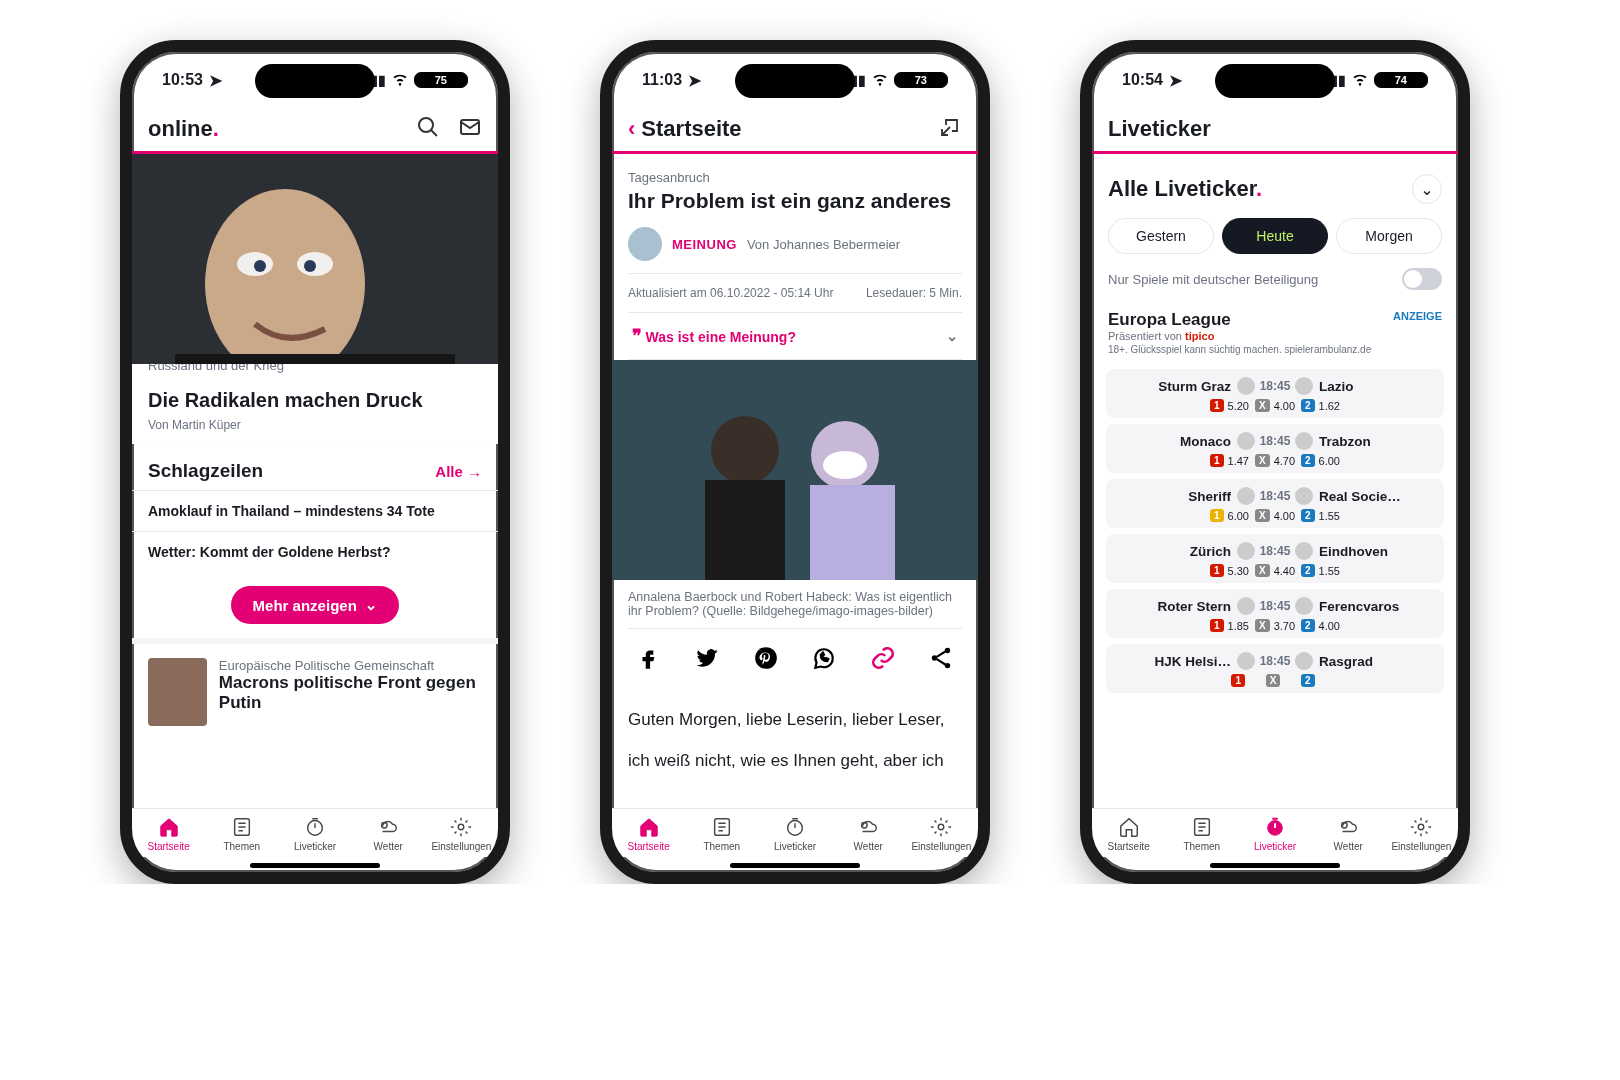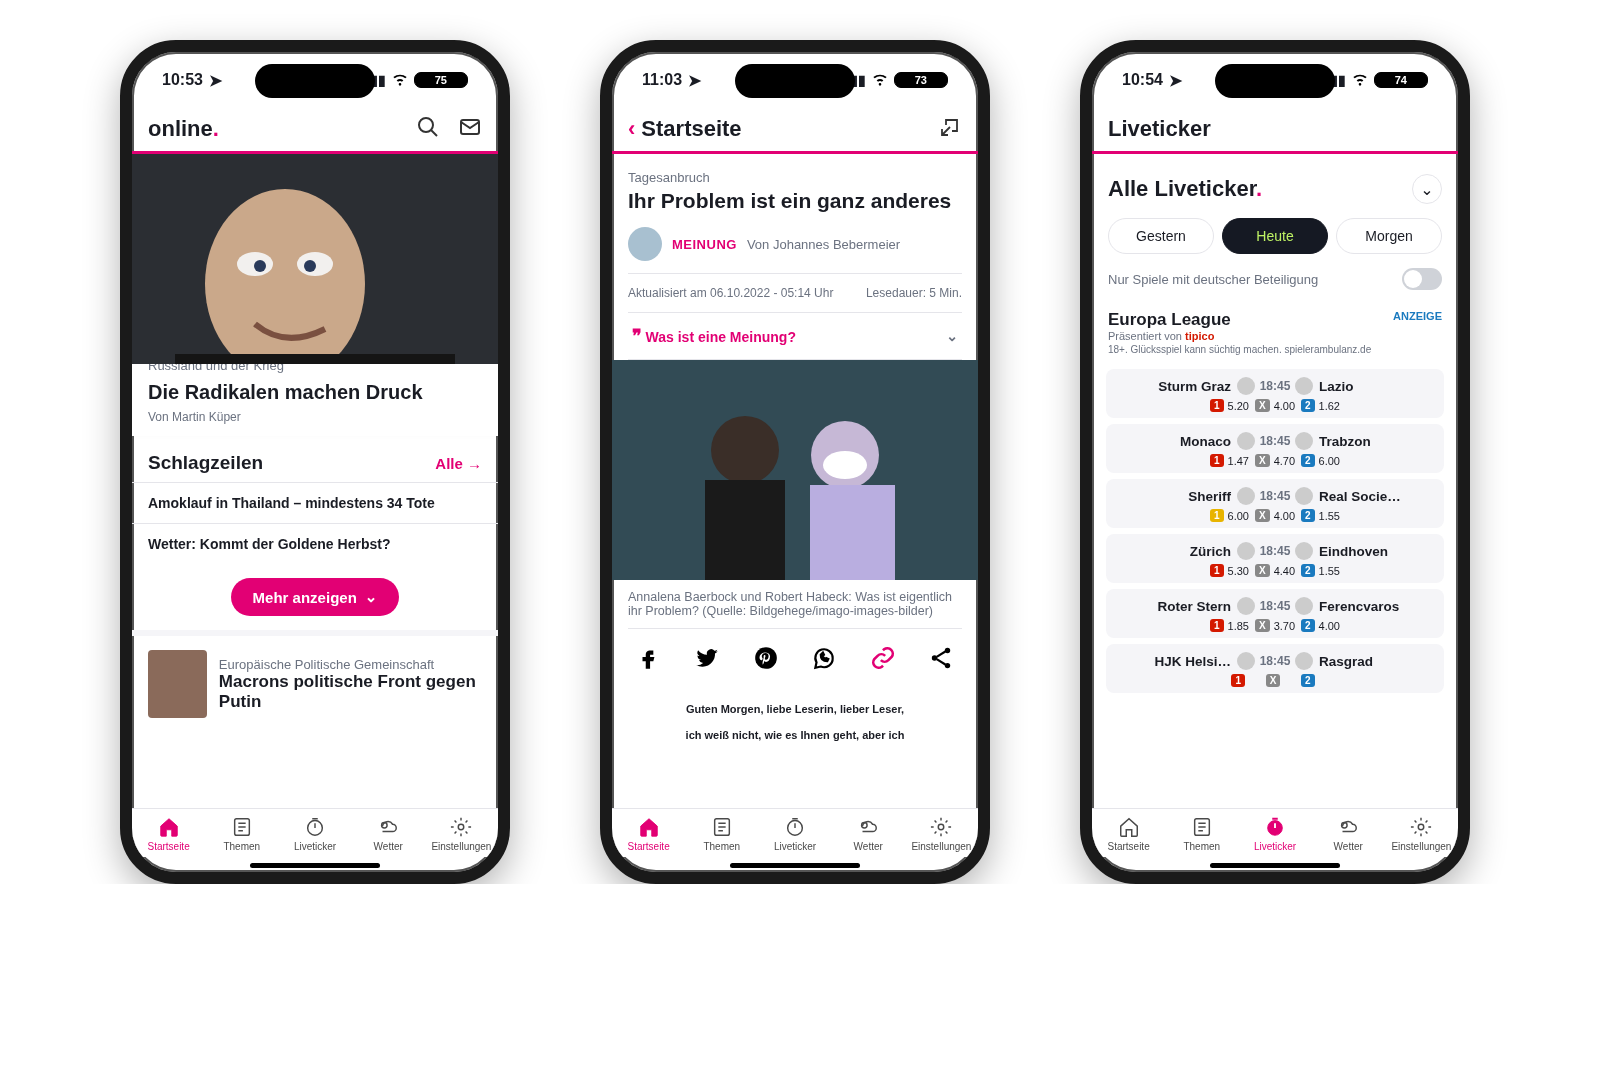--- a/index.html
+++ b/index.html
@@ -146,21 +146,21 @@
   
   .hero { position: relative; height: 210px; background:#3a3a3a; overflow:hidden;}
   .hero svg { width:100%; height:100%; }
   .card {
     margin: -20px 0 0 0;
     background: #fff;
     border-radius: 12px 12px 0 0;
     padding: 14px 16px 12px;
     box-shadow: 0 -2px 6px rgba(0,0,0,.05);
   }
-  .kicker { font-size: 13px; color: var(--muted); margin-bottom: 8px; }
+  .kicker { font-size: 13px; color: var(--muted); margin-bottom: 16px; }
   .title  { font-size: 20px; font-weight: 800; margin: 0 0 6px; }
   .byline { font-size: 12px; color: var(--muted); }
 
   .section-h {
     display: flex; justify-content: space-between; align-items: center;
     padding: 16px 16px 8px;
   }
   .section-h h2 { margin: 0; font-size: 19px; font-weight: 800; }
   .section-h a  { color: var(--magenta); font-weight: 700; font-size: 15px; text-decoration:none;}
 
@@ -182,21 +182,20 @@
     padding: 10px 22px;
     border-radius: 999px;
     width: fit-content;
   }
 
   .teaser {
     display: flex;
     gap: 12px;
     padding: 14px 16px;
     border-top: 6px solid var(--light);
-    align-items: flex-end;
   }
   .teaser .thumb { width: 68px; height: 68px; background:#8a6a5a; border-radius:4px;}
   .teaser .kicker { margin: 0; }
   .teaser .title  { font-size: 17px; }
 
   
   .article { padding: 16px; }
   .tag   { font-size: 13px; color: var(--muted); }
   .headline { font-size: 21px; font-weight: 800; margin: 4px 0 14px; }
   .author-row { display: flex; align-items: center; gap: 10px; font-size: 13px; }
@@ -205,21 +204,21 @@
   .meta { display:flex; justify-content:space-between; font-size:12px; color:var(--muted); padding:12px 0; border-top:1px solid var(--border); border-bottom:1px solid var(--border); margin-top:12px;}
   .meinung-box {
     display: flex; align-items:center; justify-content:space-between;
     padding: 12px 4px; color: var(--magenta); font-weight:700; font-size:14px;
     border-bottom:1px solid var(--border);
   }
   .art-img { height: 220px; background:#4d6a7a; margin: 0 -16px; position:relative;}
   .cap { font-size: 12.5px; color: var(--muted); padding: 10px 0; border-bottom:1px solid var(--border);}
   .share { display:flex; justify-content:space-between; padding:16px 8px;}
   .share svg { width:26px; height:26px; }
-  .body { font-size: 11px; font-weight:700; line-height:1.4;text-align:center;}
+  .body { font-size: 17px; font-weight:400; line-height:1.4;}
 
   
   .lt-head {
     display:flex; justify-content:space-between; align-items:center;
     padding: 20px 16px 14px;
   }
   .lt-head h2 { margin:0; font-size:22px; font-weight:800;}
   .lt-head h2::after { content:"."; color:var(--magenta);}
   .circ { width:30px; height:30px; border:1px solid var(--border); border-radius:50%; display:flex; align-items:center; justify-content:center;}
   .seg {

